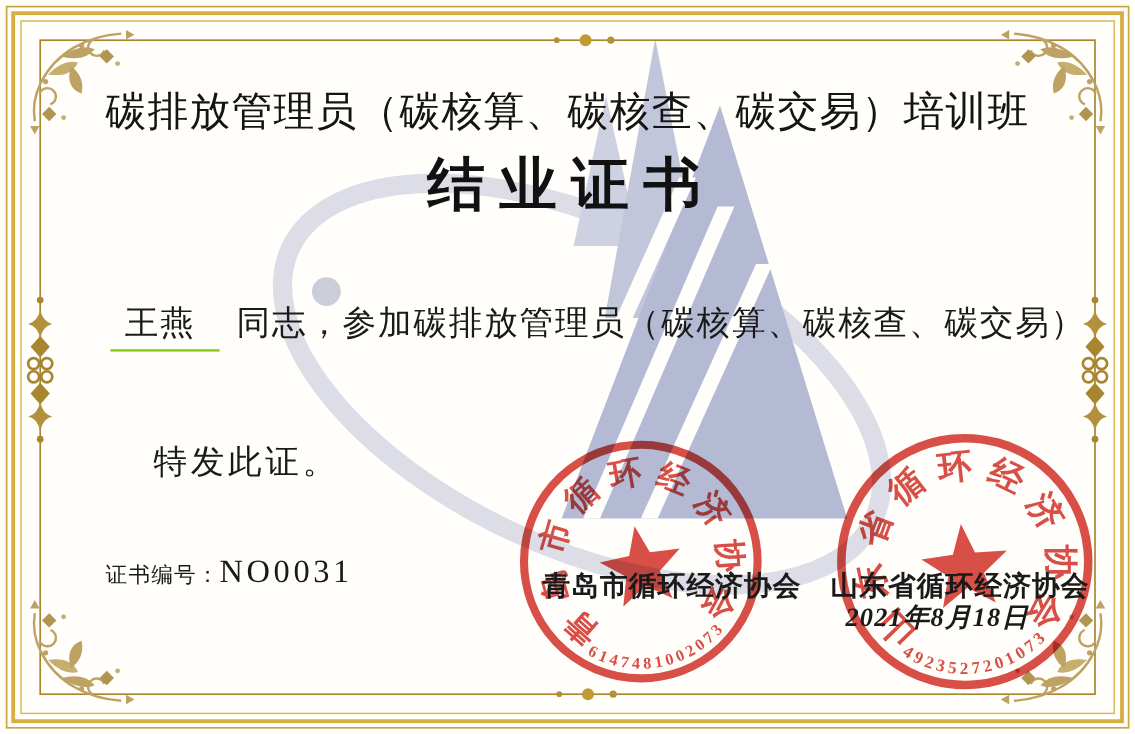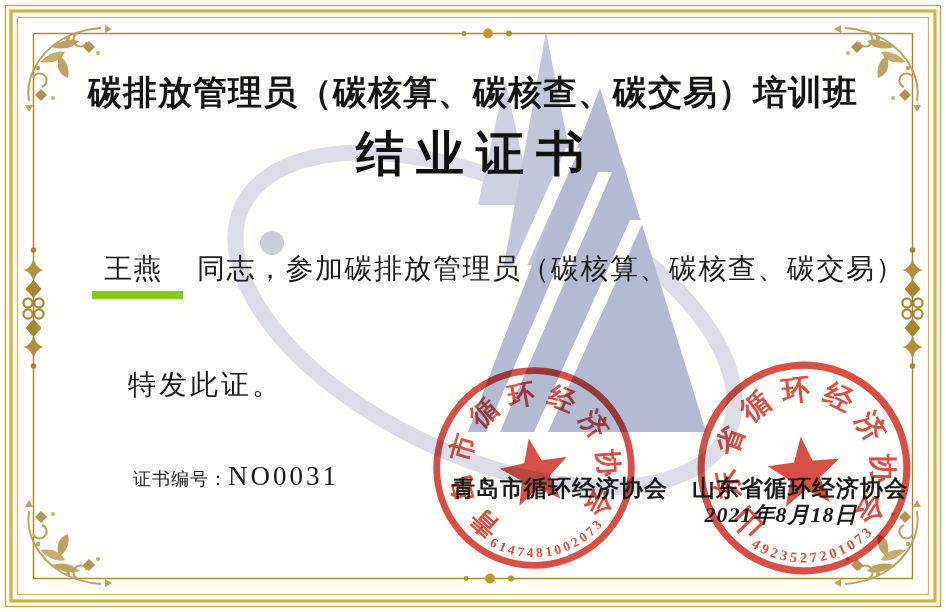--- a/index.html
+++ b/index.html
@@ -4,33 +4,33 @@
 <style>
   html,body{margin:0;padding:0;background:#ffffff;}
   .certificate{
     position:relative;width:946px;height:612px;background:#fffefa;overflow:hidden;
     font-family:"Liberation Serif","DejaVu Serif",serif;color:#1a1a1a;
   }
   .layer{position:absolute;inset:0;pointer-events:none;}
   
   .title1{
     position:absolute;top:70px;left:0;width:100%;text-align:center;
-    font-size:34px;font-weight:700;letter-spacing:1px;color:#141414;z-index:5;
+    font-size:34px;font-weight:400;letter-spacing:1px;color:#141414;z-index:5;
   }
   .title2{
     position:absolute;top:122px;left:0;width:100%;text-align:center;
     font-size:48px;font-weight:700;letter-spacing:12px;padding-left:6px;box-sizing:border-box;
     color:#111;z-index:5;
   }
   .body-line1{position:absolute;left:92px;top:250px;font-size:28px;letter-spacing:1.5px;z-index:5;white-space:nowrap;}
-  .recipient{display:inline-block;border-bottom:8px solid #84cc16;padding:0 20px 3px 12px;margin-right:14px;}
+  .recipient{display:inline-block;border-bottom:2px solid #84cc16;padding:0 20px 3px 12px;margin-right:14px;}
   .body-line2{position:absolute;left:247px;top:311px;font-size:28px;letter-spacing:2px;z-index:5;}
   .issue-statement{position:absolute;left:128px;top:366px;font-size:28px;letter-spacing:3px;z-index:5;}
   .cert-no{position:absolute;left:88px;top:461px;z-index:5;display:flex;align-items:baseline;}
-  .cert-no-label{font-size:18px;letter-spacing:1px;margin-left:45px;}
+  .cert-no-label{font-size:18px;letter-spacing:1px;}
   .cert-no-value{font-size:27px;font-weight:400;letter-spacing:3px;font-family:"Liberation Serif",serif;}
   .org-line{position:absolute;left:452px;top:473px;font-size:23px;font-weight:700;letter-spacing:1px;z-index:8;white-space:nowrap;}
   .org-gap{display:inline-block;width:24px;}
   .date-line{position:absolute;left:676px;top:500px;width:210px;text-align:center;font-size:22px;font-weight:600;letter-spacing:1px;z-index:8;font-style:italic;}
   
   .seal{position:absolute;z-index:7;mix-blend-mode:multiply;opacity:.94;}
   .seal svg{width:100%;height:100%;}
   #seal-0{left:428px;top:362px;width:212px;height:212px;transform:rotate(-10deg);}
   #seal-1{left:692px;top:356px;width:224px;height:224px;transform:rotate(-6deg);}
   

